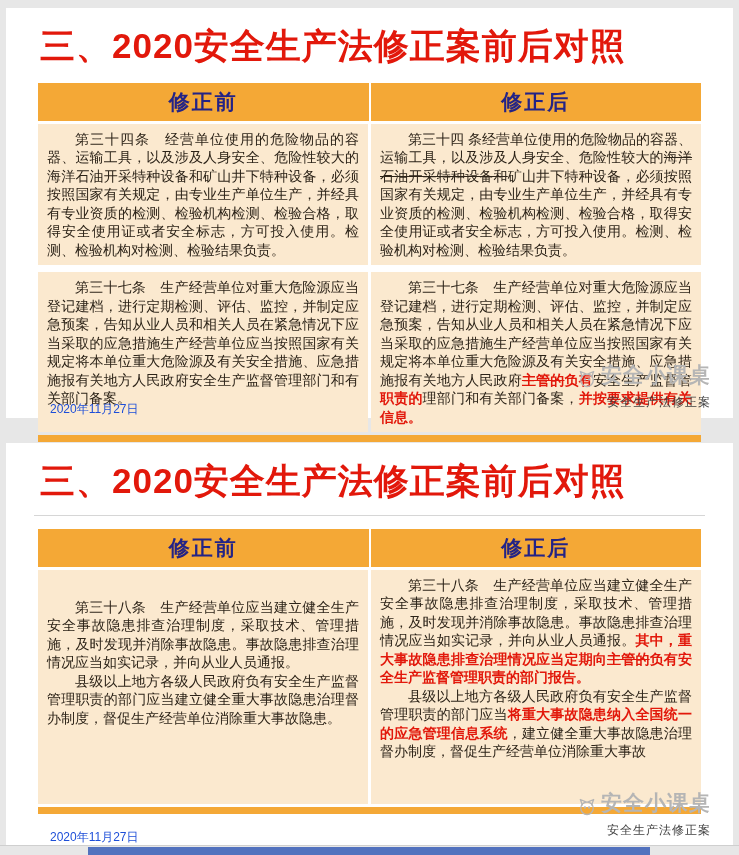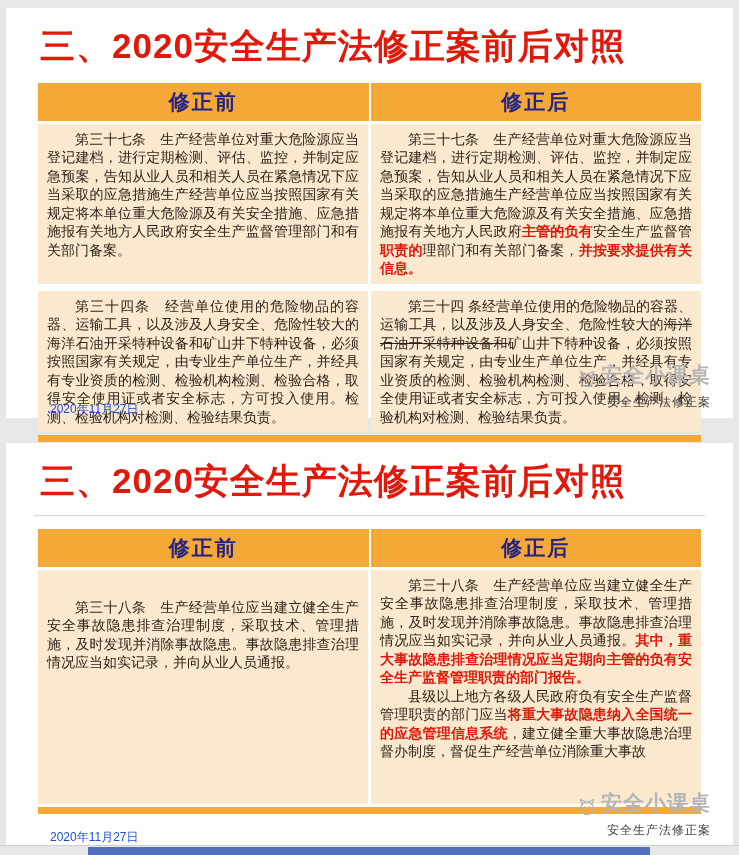--- a/index.html
+++ b/index.html
@@ -61,33 +61,33 @@
 
 <div class="slide" id="slide1">
   <h1 class="slide-title">三、2020安全生产法修正案前后对照</h1>
 
   <div class="cmp-table">
     <div class="thead">
       <div class="th">修正前</div>
       <div class="th">修正后</div>
     </div>
     <div class="trow">
+      <div class="td h1">
+          <p><span>第三十四条　经营单位使用的危险物品的容器、运输工具，以及涉及人身安全、危险性较大的海洋石油开采特种设备和矿山井下特种设备，必须按照国家有关规定，由专业生产单位生产，并经具有专业资质的检测、检验机构检测、检验合格，取得安全使用证或者安全标志，方可投入使用。检测、检验机构对检测、检验结果负责。</span></p>
+        </div>
+      <div class="td h1">
+          <p><span>第三十四 条经营单位使用的危险物品的容器、运输工具，以及涉及人身安全、危险性较大的</span><span class="strike">海洋石油开采特种设备和</span><span>矿山井下特种设备，必须按照国家有关规定，由专业生产单位生产，并经具有专业资质的检测、检验机构检测、检验合格，取得安全使用证或者安全标志，方可投入使用。检测、检验机构对检测、检验结果负责。</span></p>
+        </div>
+    </div>
+    <div class="trow">
       <div class="td h2">
           <p><span>第三十七条　生产经营单位对重大危险源应当登记建档，进行定期检测、评估、监控，并制定应急预案，告知从业人员和相关人员在紧急情况下应当采取的应急措施生产经营单位应当按照国家有关规定将本单位重大危险源及有关安全措施、应急措施报有关地方人民政府安全生产监督管理部门和有关部门备案。</span></p>
         </div>
       <div class="td h2">
           <p><span>第三十七条　生产经营单位对重大危险源应当登记建档，进行定期检测、评估、监控，并制定应急预案，告知从业人员和相关人员在紧急情况下应当采取的应急措施生产经营单位应当按照国家有关规定将本单位重大危险源及有关安全措施、应急措施报有关地方人民政府</span><span class="red strike">主管的</span><span class="red">负有</span><span>安全生产监督管</span><span class="red">职责的</span><span>理部门和有关部门备案，</span><span class="red">并按要求提供有关信息。</span></p>
-        </div>
-    </div>
-    <div class="trow">
-      <div class="td h1">
-          <p><span>第三十四条　经营单位使用的危险物品的容器、运输工具，以及涉及人身安全、危险性较大的海洋石油开采特种设备和矿山井下特种设备，必须按照国家有关规定，由专业生产单位生产，并经具有专业资质的检测、检验机构检测、检验合格，取得安全使用证或者安全标志，方可投入使用。检测、检验机构对检测、检验结果负责。</span></p>
-        </div>
-      <div class="td h1">
-          <p><span>第三十四 条经营单位使用的危险物品的容器、运输工具，以及涉及人身安全、危险性较大的</span><span class="strike">海洋石油开采特种设备和</span><span>矿山井下特种设备，必须按照国家有关规定，由专业生产单位生产，并经具有专业资质的检测、检验机构检测、检验合格，取得安全使用证或者安全标志，方可投入使用。检测、检验机构对检测、检验结果负责。</span></p>
         </div>
     </div>
     <div class="strip"></div>
   </div>
 
   <div class="footer-date">2020年11月27日</div>
   <div class="watermark">
     <div class="wm-brand">
       <span class="wm-icon">
         <svg viewBox="0 0 24 24" fill="none" stroke="#b5b5b5" stroke-width="1.6" stroke-linejoin="round" stroke-linecap="round">
@@ -109,20 +109,21 @@
   <hr class="title-rule">
 
   <div class="cmp-table">
     <div class="thead">
       <div class="th">修正前</div>
       <div class="th">修正后</div>
     </div>
     <div class="trow">
       <div class="td h3 pad-top">
           <p><span>第三十八条　生产经营单位应当建立健全生产安全事故隐患排查治理制度，采取技术、管理措施，及时发现并消除事故隐患。事故隐患排查治理情况应当如实记录，并向从业人员通报。</span></p>
+          <p><span>县级以上地方各级人民政府负有安全生产监督管理职责的部门应当建立健全重大事故隐患治理督办制度，督促生产经营单位消除重大事故隐患。</span></p>
         </div>
       <div class="td h3">
           <p><span>第三十八条　生产经营单位应当建立健全生产安全事故隐患排查治理制度，采取技术、管理措施，及时发现并消除事故隐患。事故隐患排查治理情况应当如实记录，并向从业人员通报。</span><span class="red">其中，重大事故隐患排查治理情况应当定期向</span><span class="red strike">主管的</span><span class="red">负有安全生产监督管理职责的部门报告。</span></p>
           <p><span>县级以上地方各级人民政府负有安全生产监督管理职责的部门应当</span><span class="red">将重大事故隐患纳入全国统一的应急管理信息系统</span><span>，建立健全重大事故隐患治理督办制度，督促生产经营单位消除重大事故</span></p>
         </div>
     </div>
     <div class="strip"></div>
   </div>
 
   <div class="footer-date">2020年11月27日</div>

